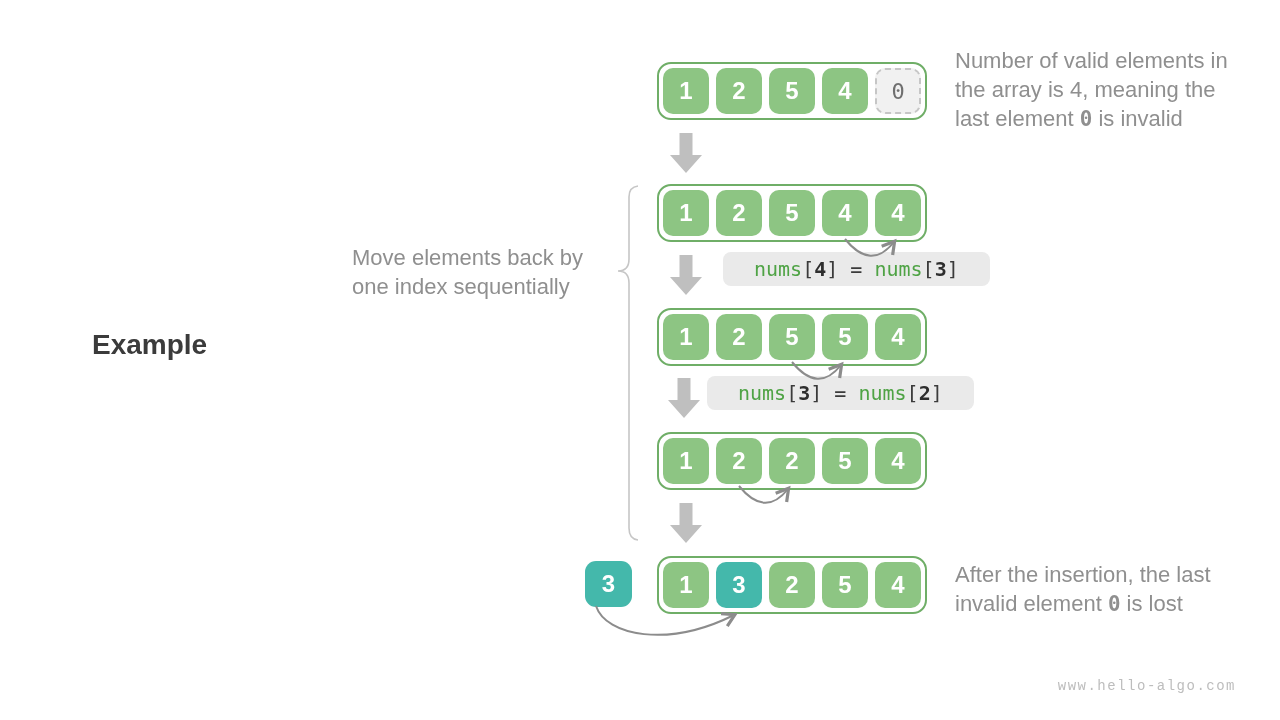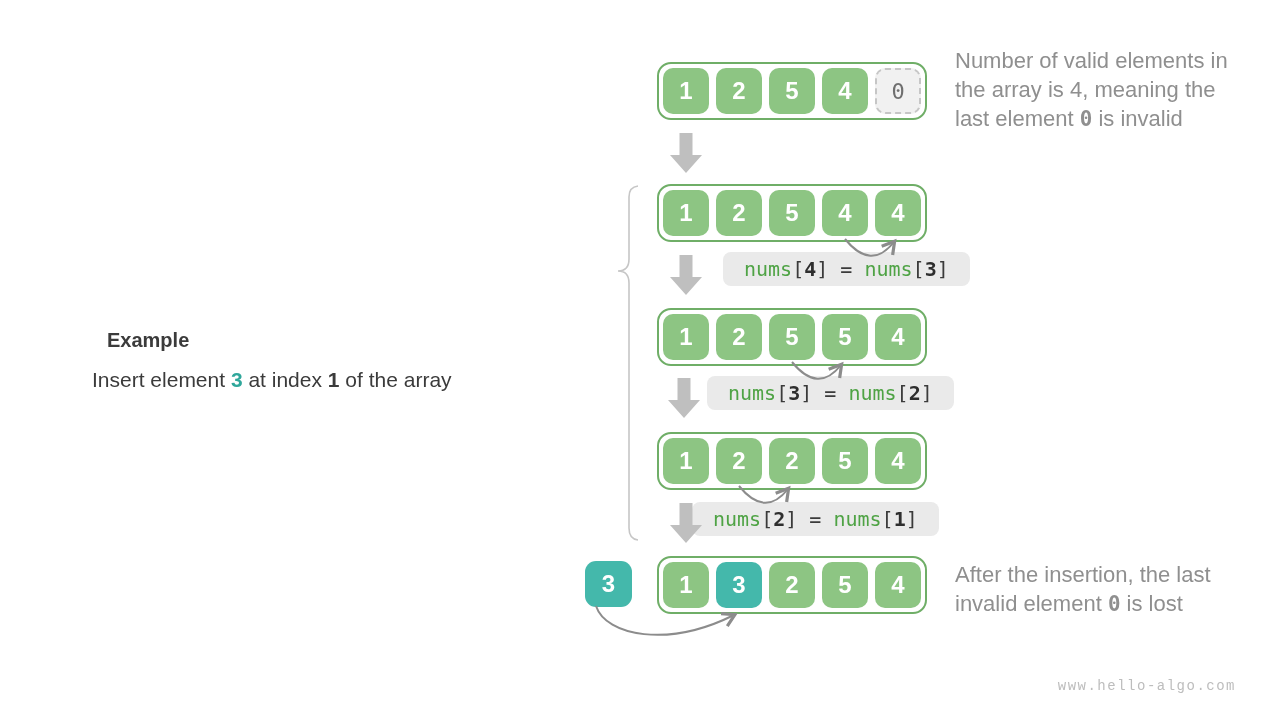--- a/index.html
+++ b/index.html
@@ -7,21 +7,21 @@
     --label-bg:#eaeaea; --code-green:#4fa345; --dark-text:#3b3b3b; --gray-text:#8f8f8f;
     --block-arrow:#bfbfbf; --arc-gray:#8c8c8c; --brace-gray:#c6c6c6;
     --invalid-bg:#f1f1f1; --invalid-border:#c6c6c6; --invalid-text:#6f6f6f;
     --watermark-gray:#bdbdbd; --canvas-bg:#ffffff;
   }
   html,body{margin:0;padding:0;}
   body{font-family:"Liberation Sans",sans-serif;background:#fff;}
   .canvas{position:relative;width:1280px;height:720px;background:var(--canvas-bg);overflow:hidden;}
 
   
-  .example-title{position:absolute;left:92px;top:329px;font-size:20px;font-weight:700;color:var(--dark-text);z-index:2;margin-left:15px;}
+  .example-title{position:absolute;left:92px;top:329px;font-size:28px;font-weight:700;color:var(--dark-text);z-index:2;}
   .example-desc{position:absolute;left:92px;top:368px;font-size:21px;color:var(--dark-text);z-index:2;}
   .note{position:absolute;font-size:22px;line-height:29px;color:var(--gray-text);z-index:2;}
   .move-note{left:352px;top:243px;}
   .note-top{left:955px;top:46px;}
   .note-bottom{left:955px;top:560px;}
   .watermark{position:absolute;top:678px;right:44px;font-family:Liberation Mono, monospace;
     font-size:14px;letter-spacing:1.5px;color:var(--watermark-gray);z-index:2;}
 
   .seg.teal-bold{color:var(--teal-text);font-weight:700;}
   .seg.bold{font-weight:700;}
@@ -36,21 +36,21 @@
     display:flex;align-items:center;justify-content:center;
     color:#fff;font-size:24px;font-weight:600;box-sizing:border-box;}
   .cell.teal{background:var(--teal);}
   .cell.invalid{background:var(--invalid-bg);border:2px dashed var(--invalid-border);
     color:var(--invalid-text);font-family:"DejaVu Sans Mono",monospace;font-weight:400;font-size:22px;}
   .solo-cell{position:absolute;left:585px;top:561px;width:47px;height:46px;border-radius:11px;
     background:var(--teal);display:flex;align-items:center;justify-content:center;
     color:#fff;font-size:24px;font-weight:600;z-index:2;}
 
   
-  .label{position:absolute;height:34px;box-sizing:border-box;padding:4px 21px;border-radius:8px;
+  .label{position:absolute;height:34px;box-sizing:border-box;padding:4px 31px;border-radius:8px;
     background:var(--label-bg);font-family:"DejaVu Sans Mono",monospace;font-size:20px;line-height:26px;
     color:var(--dark-text);white-space:pre;z-index:2;}
   .label-1{left:723px;top:252px;} .label-2{left:707px;top:376px;}
   .label-3{left:692px;top:502px;} .label-4{left:614px;top:622px;}
   .label .seg.fn{color:var(--code-green);}
   .label .seg.idx{font-weight:700;color:#2e2e2e;}
   .label .seg.br{color:var(--dark-text);}
   .label .seg.teal-val{color:var(--teal-text);font-weight:700;}
 
   
@@ -59,22 +59,25 @@
   .arc-path{fill:none;stroke:var(--arc-gray);stroke-width:2;}
   .arc-head{fill:none;stroke:var(--arc-gray);stroke-width:1.6;}
   .brace-path{fill:none;stroke:var(--brace-gray);stroke-width:1.6;}
 </style>
 </head>
 <body>
 
 <div class="canvas">
 
   <div class="example-title">Example</div>
-  <div class="example-desc"><span class="seg plain">Insert element </span><span class="seg teal-bold">3</span><span class="seg plain"> at index </span><span class="seg bold">1</span><span class="seg plain"> of the array</span></div>
 
+  <div class="note move-note">
+    <div>Move elements back by</div>
+    <div>one index sequentially</div>
+  </div>
 
   <div class="note note-top">
     <div><span class="seg plain">Number of valid elements in</span></div>
     <div><span class="seg plain">the array is 4, meaning the</span></div>
     <div><span class="seg plain">last element </span><span class="seg code">0</span><span class="seg plain"> is invalid</span></div>
   </div>
 
   <div class="note note-bottom">
     <div><span class="seg plain">After the insertion, the last</span></div>
     <div><span class="seg plain">invalid element </span><span class="seg code">0</span><span class="seg plain"> is lost</span></div>
@@ -113,21 +116,20 @@
       <div class="cell teal">3</div>
       <div class="cell green">2</div>
       <div class="cell green">5</div>
       <div class="cell green">4</div>
     </div>
 
   <div class="solo-cell">3</div>
 
   <div class="label label-1"><span class="seg fn">nums</span><span class="seg br">[</span><span class="seg idx">4</span><span class="seg br">]</span><span class="seg br"> = </span><span class="seg fn">nums</span><span class="seg br">[</span><span class="seg idx">3</span><span class="seg br">]</span></div>
   <div class="label label-2"><span class="seg fn">nums</span><span class="seg br">[</span><span class="seg idx">3</span><span class="seg br">]</span><span class="seg br"> = </span><span class="seg fn">nums</span><span class="seg br">[</span><span class="seg idx">2</span><span class="seg br">]</span></div>
-  <div class="label label-3"><span class="seg fn">nums</span><span class="seg br">[</span><span class="seg idx">2</span><span class="seg br">]</span><span class="seg br"> = </span><span class="seg fn">nums</span><span class="seg br">[</span><span class="seg idx">1</span><span class="seg br">]</span></div>
 
   <div class="watermark">www.hello-algo.com</div>
 
   <svg class="overlay" viewBox="0 0 1280 720" xmlns="http://www.w3.org/2000/svg">
     <defs>
       <marker id="ah" markerWidth="9" markerHeight="9" refX="6.5" refY="4.5" orient="auto">
         <path class="arc-head" d="M1,1 L7,4.5 L1,8"></path>
       </marker>
     </defs>
 

